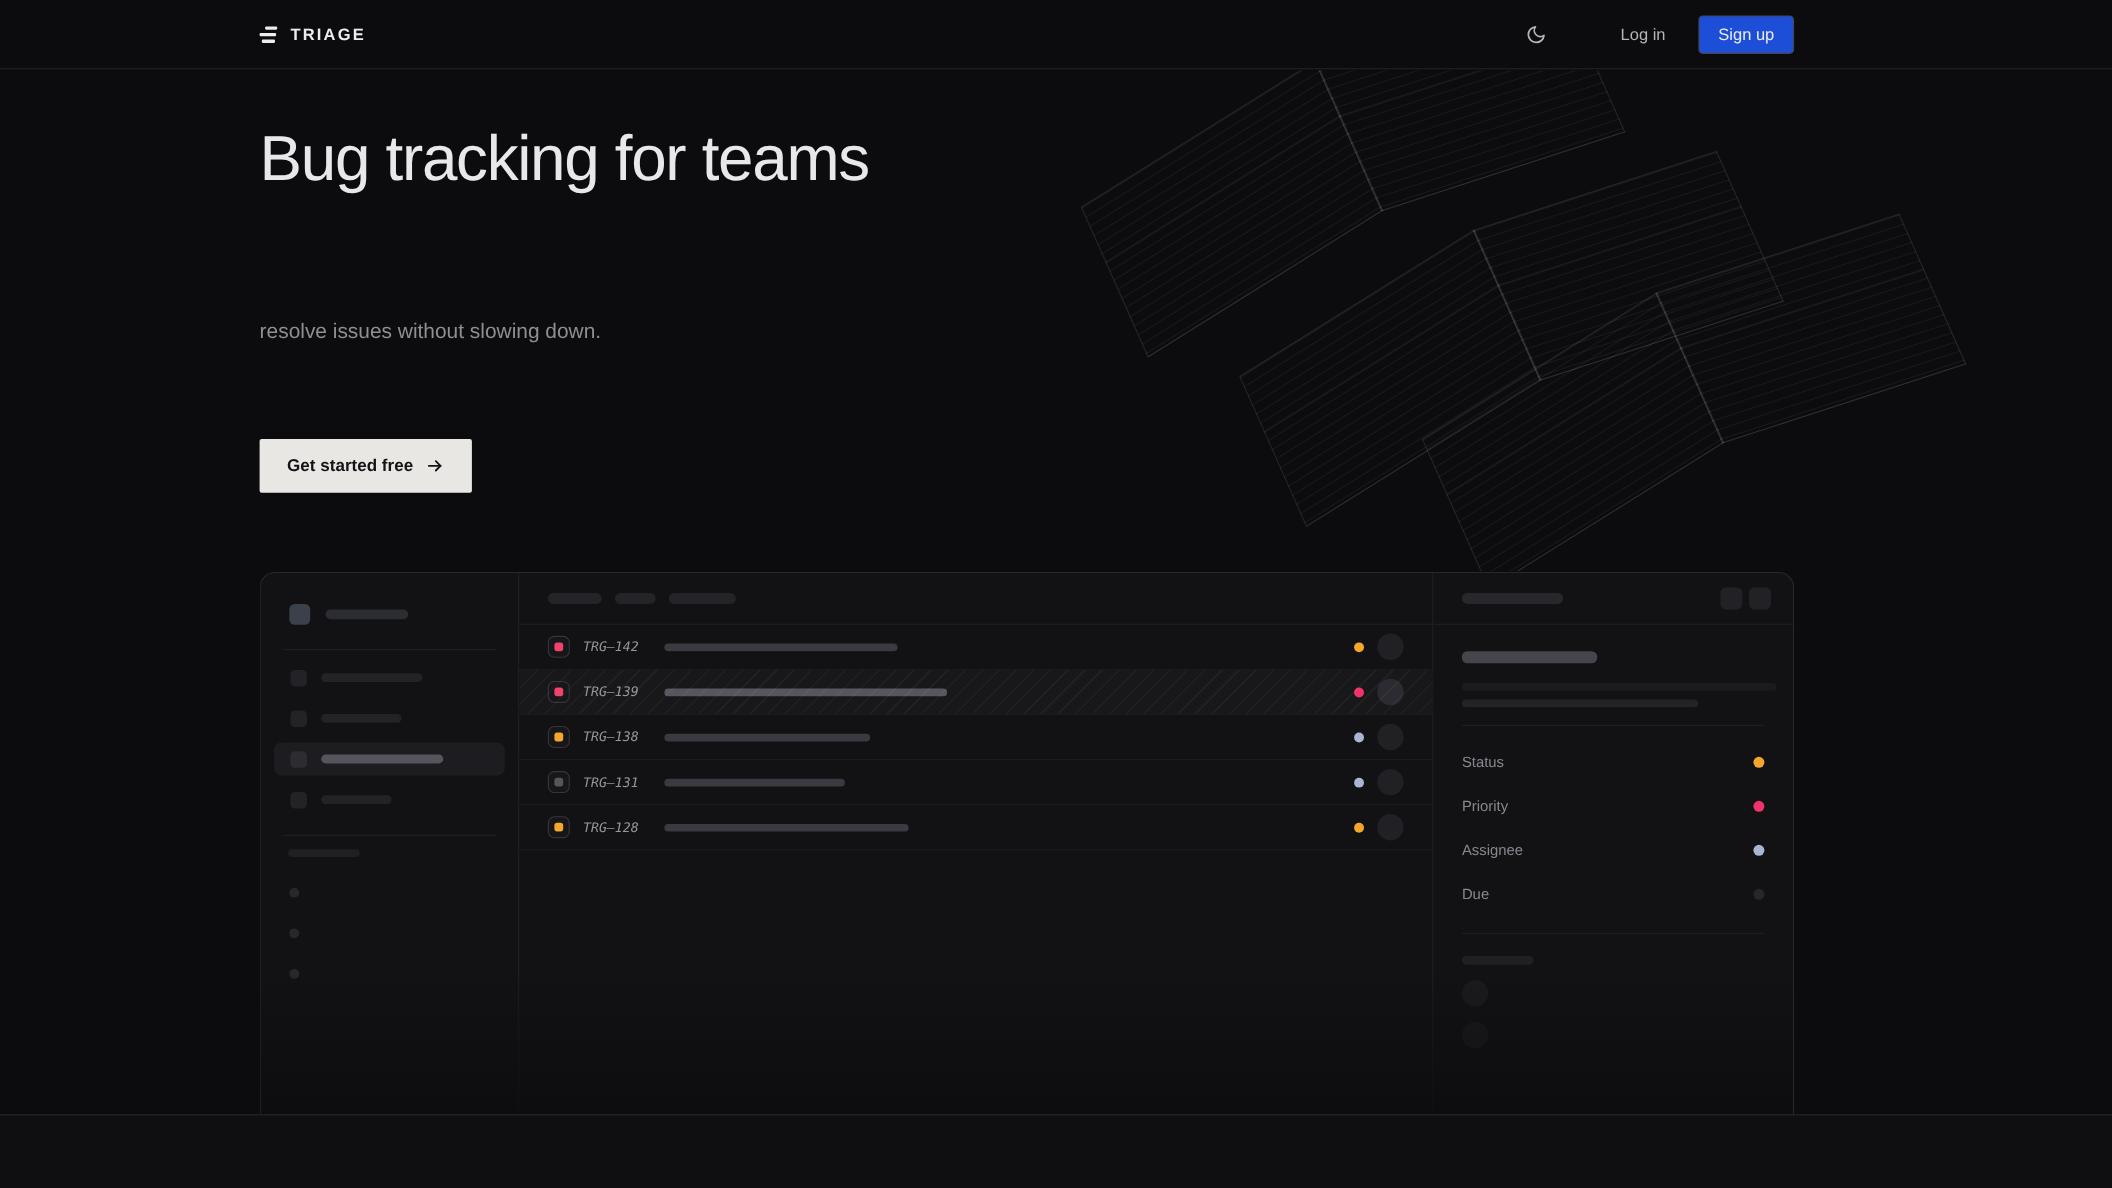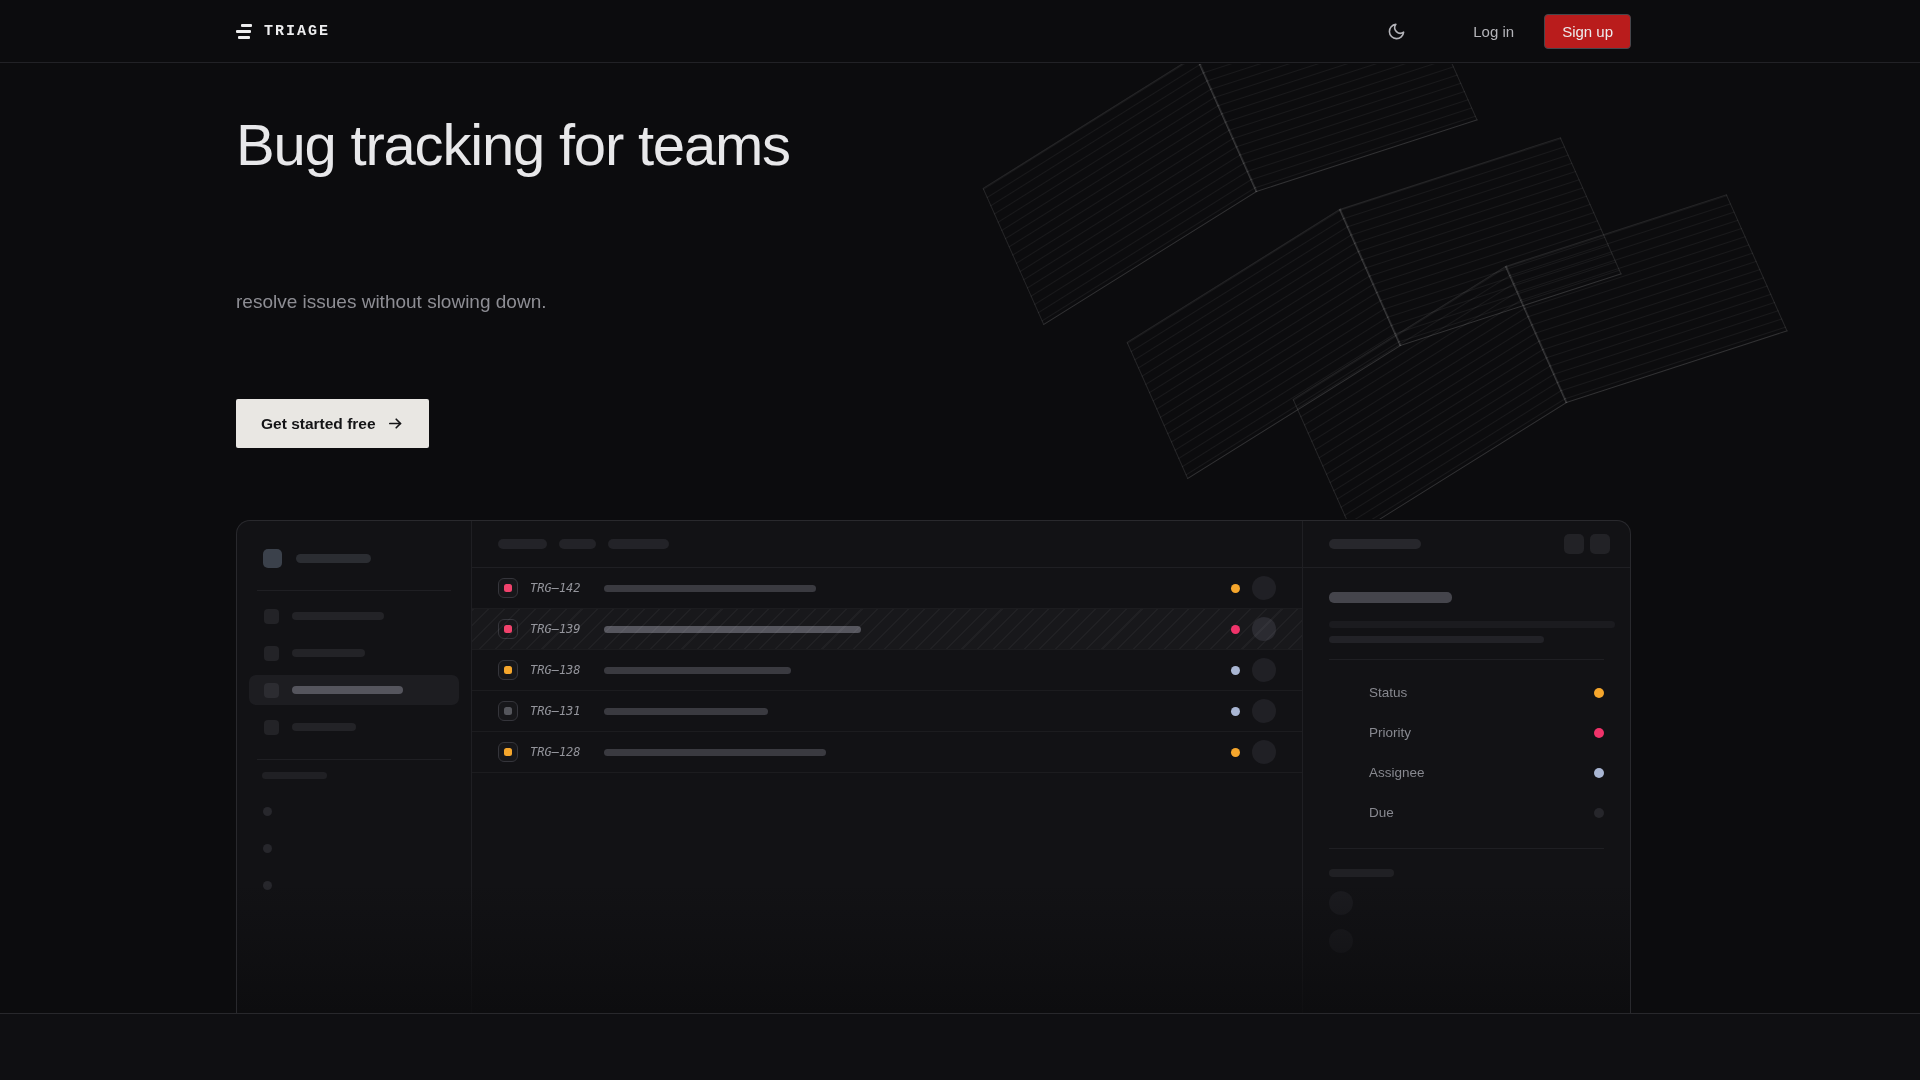--- a/index.html
+++ b/index.html
@@ -11,26 +11,26 @@
   .nav { position:absolute; top:0; left:0; right:0; height:63px;
          border-bottom:1px solid #222226; background:#0c0c0e; z-index:30; }
   .nav-inner { position:absolute; left:236px; width:1395px; height:63px;
                display:flex; align-items:center; justify-content:space-between; }
   .brand { display:flex; align-items:center; gap:12px; cursor:pointer; }
   .logo-ic { display:flex; flex-direction:column; gap:2.5px; width:16px; }
   .logo-ic i { display:block; height:3.5px; border-radius:1px; background:#ededee; }
   .logo-ic i:nth-child(1){ width:11px; margin-left:5px; }
   .logo-ic i:nth-child(2){ width:15px; }
   .logo-ic i:nth-child(3){ width:12px; margin-left:2px; }
-  .brand-name { font-size:15px; font-weight:700; letter-spacing:2px; color:#ededee;font-family:Liberation Mono, monospace; }
+  .brand-name { font-size:15px; font-weight:700; letter-spacing:2px; color:#ededee; }
   .nav-right { display:flex; align-items:center; gap:30px; }
   .moon-btn { width:22px; height:22px; display:flex; align-items:center; justify-content:center; cursor:pointer; }
   .login { font-size:15px; color:#b4b4b9; cursor:pointer;margin-left:36px; }
   .signup { font-size:15px; color:#ededee; border:1px solid #46464b; border-radius:4px;
-            padding:8px 17px; background:#b91c1c; cursor:pointer; }
+            padding:8px 17px; background:#1d4ed8; cursor:pointer; }
 
   
   .deco { position:absolute; top:64px; left:0; right:0; height:455px; overflow:hidden; z-index:1; }
   .ribbon { position:absolute; width:480px; height:150px; transform:rotate(-24deg); }
   .rib-half { position:absolute; top:0; bottom:0;
               background:repeating-linear-gradient(180deg, rgba(255,255,255,0.055) 0 1px, transparent 1px 9px);
               border:1px solid rgba(255,255,255,0.10); }
   .rib-left  { left:0;  width:52%; transform:skewY(-8deg); transform-origin:right center; }
   .rib-right { left:51.6%; width:48.4%; transform:skewY(6deg); transform-origin:left center;
                border-left:1px solid rgba(255,255,255,0.18); }
@@ -102,21 +102,21 @@
   .d-head { height:47px; display:flex; align-items:center; border-bottom:1px solid #1f1f23; padding:0 20px 0 26px; }
   .d-head-bar { width:92px; height:10px; border-radius:5px; background:#27272c; }
   .d-head .spacer { flex:1; }
   .d-sq { width:20px; height:20px; border-radius:5px; background:#222226; margin-left:6px; }
   .d-title { width:123px; height:11px; border-radius:5px; background:#45454c; margin:24px 0 0 26px; }
   .d-desc1 { width:286px; height:7px; border-radius:3.5px; background:#1b1b1f; margin:18px 0 0 26px; }
   .d-desc2 { width:215px; height:7px; border-radius:3.5px; background:#222227; margin:8px 0 0 26px; }
   .m-detail .m-div { margin:16px 26px 0 26px; }
   .prop-row { display:flex; align-items:center; justify-content:space-between;
               padding:0 26px; margin-top:25px; }
-  .prop-label { font-size:13.5px; color:#87888f;margin-left:40px; }
+  .prop-label { font-size:13.5px; color:#87888f; }
   .prop-dot { width:10px; height:10px; border-radius:50%; background:var(--dot-c,#555); }
   .d-sec-pill { width:65px; height:8px; border-radius:4px; background:#202024; margin:20px 0 0 26px; }
   .d-circle { width:24px; height:24px; border-radius:50%; background:#1b1b1f; margin:14px 0 0 26px; }
 
   
   .footer { position:absolute; left:0; right:0; top:1013px; bottom:0;
             background:#0f0f12; border-top:1px solid #28282c; z-index:20; }
 </style>
 </head>
 <body>

